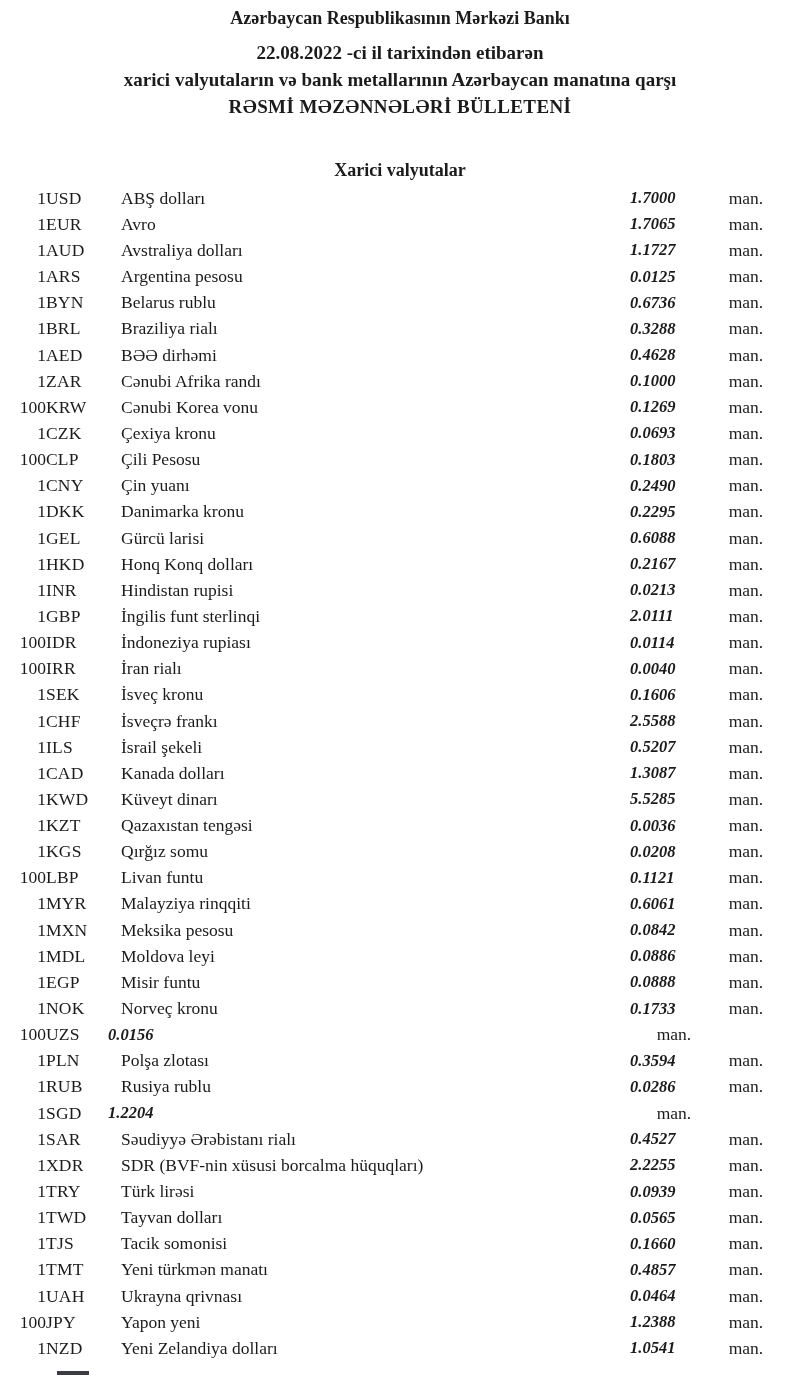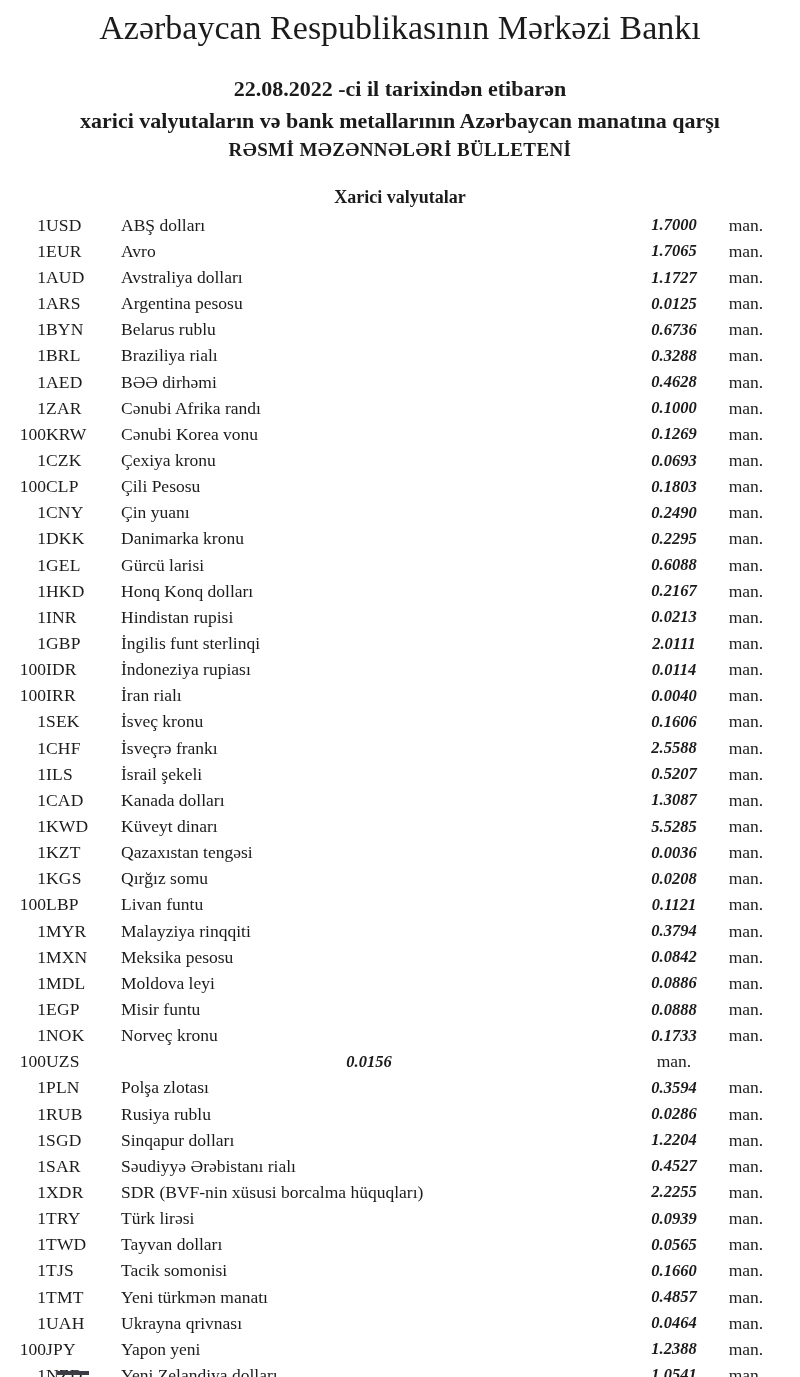--- a/index.html
+++ b/index.html
@@ -7,58 +7,58 @@
   body {
     width: 800px;
     height: 1377px;
     position: relative;
     overflow: hidden;
     font-family: "Liberation Serif", "DejaVu Serif", serif;
     color: #1b1b1b;
   }
   .header { text-align: center; padding-top: 8px; }
   .bank-name {
-    font-size: 34px;
-    font-weight: normal;
+    font-size: 18px;
+    font-weight: bold;
     line-height: 1.15;
-    margin-bottom: 26px;
+    margin-bottom: 10px;
   }
   .hline {
-    font-size: 22px;
+    font-size: 19px;
     font-weight: bold;
     line-height: 1.45;
   }
   .bulletin-line {
     font-size: 19px;
     font-weight: bold;
     letter-spacing: 0.4px;
     line-height: 1.4;
   }
   .section-title {
     text-align: center;
     font-weight: bold;
     font-size: 18px;
-    margin-top: 24px;
+    margin-top: 40px;
     margin-bottom: 4px;
   }
   .rates-table { width: 100%; }
   .rate-row {
     display: grid;
     grid-template-columns: 46px 62px 1fr 88px 56px;
     align-items: center;
     height: 26.15px;
     padding-right: 26px;
     font-size: 17.5px;
     line-height: 1;
   }
   .cell-qty  { text-align: right; }
   .cell-code { text-align: left; letter-spacing: 0.2px; }
   .cell-name { padding-left: 13px; }
   .cell-rate {
-    text-align: center;
+    text-align: left;
     font-weight: bold;
     font-style: italic;
     font-size: 16.5px;
   }
   .cell-unit { text-align: center; }
   .cutoff-mark {
     position: absolute;
     left: 57px;
     top: 1371px;
     width: 32px;
@@ -292,21 +292,21 @@
     <span class="cell-code">LBP</span>
     <span class="cell-name">Livan funtu</span>
     <span class="cell-rate">0.1121</span>
     <span class="cell-unit">man.</span>
   </div>
 
   <div class="rate-row">
     <span class="cell-qty">1</span>
     <span class="cell-code">MYR</span>
     <span class="cell-name">Malayziya rinqqiti</span>
-    <span class="cell-rate">0.3794</span>
+    <span class="cell-rate">0.6061</span>
     <span class="cell-unit">man.</span>
   </div>
 
   <div class="rate-row">
     <span class="cell-qty">1</span>
     <span class="cell-code">MXN</span>
     <span class="cell-name">Meksika pesosu</span>
     <span class="cell-rate">0.0842</span>
     <span class="cell-unit">man.</span>
   </div>
@@ -354,21 +354,20 @@
     <span class="cell-qty">1</span>
     <span class="cell-code">RUB</span>
     <span class="cell-name">Rusiya rublu</span>
     <span class="cell-rate">0.0286</span>
     <span class="cell-unit">man.</span>
   </div>
 
   <div class="rate-row">
     <span class="cell-qty">1</span>
     <span class="cell-code">SGD</span>
-    <span class="cell-name">Sinqapur dolları</span>
     <span class="cell-rate">1.2204</span>
     <span class="cell-unit">man.</span>
   </div>
 
   <div class="rate-row">
     <span class="cell-qty">1</span>
     <span class="cell-code">SAR</span>
     <span class="cell-name">Səudiyyə Ərəbistanı rialı</span>
     <span class="cell-rate">0.4527</span>
     <span class="cell-unit">man.</span>

